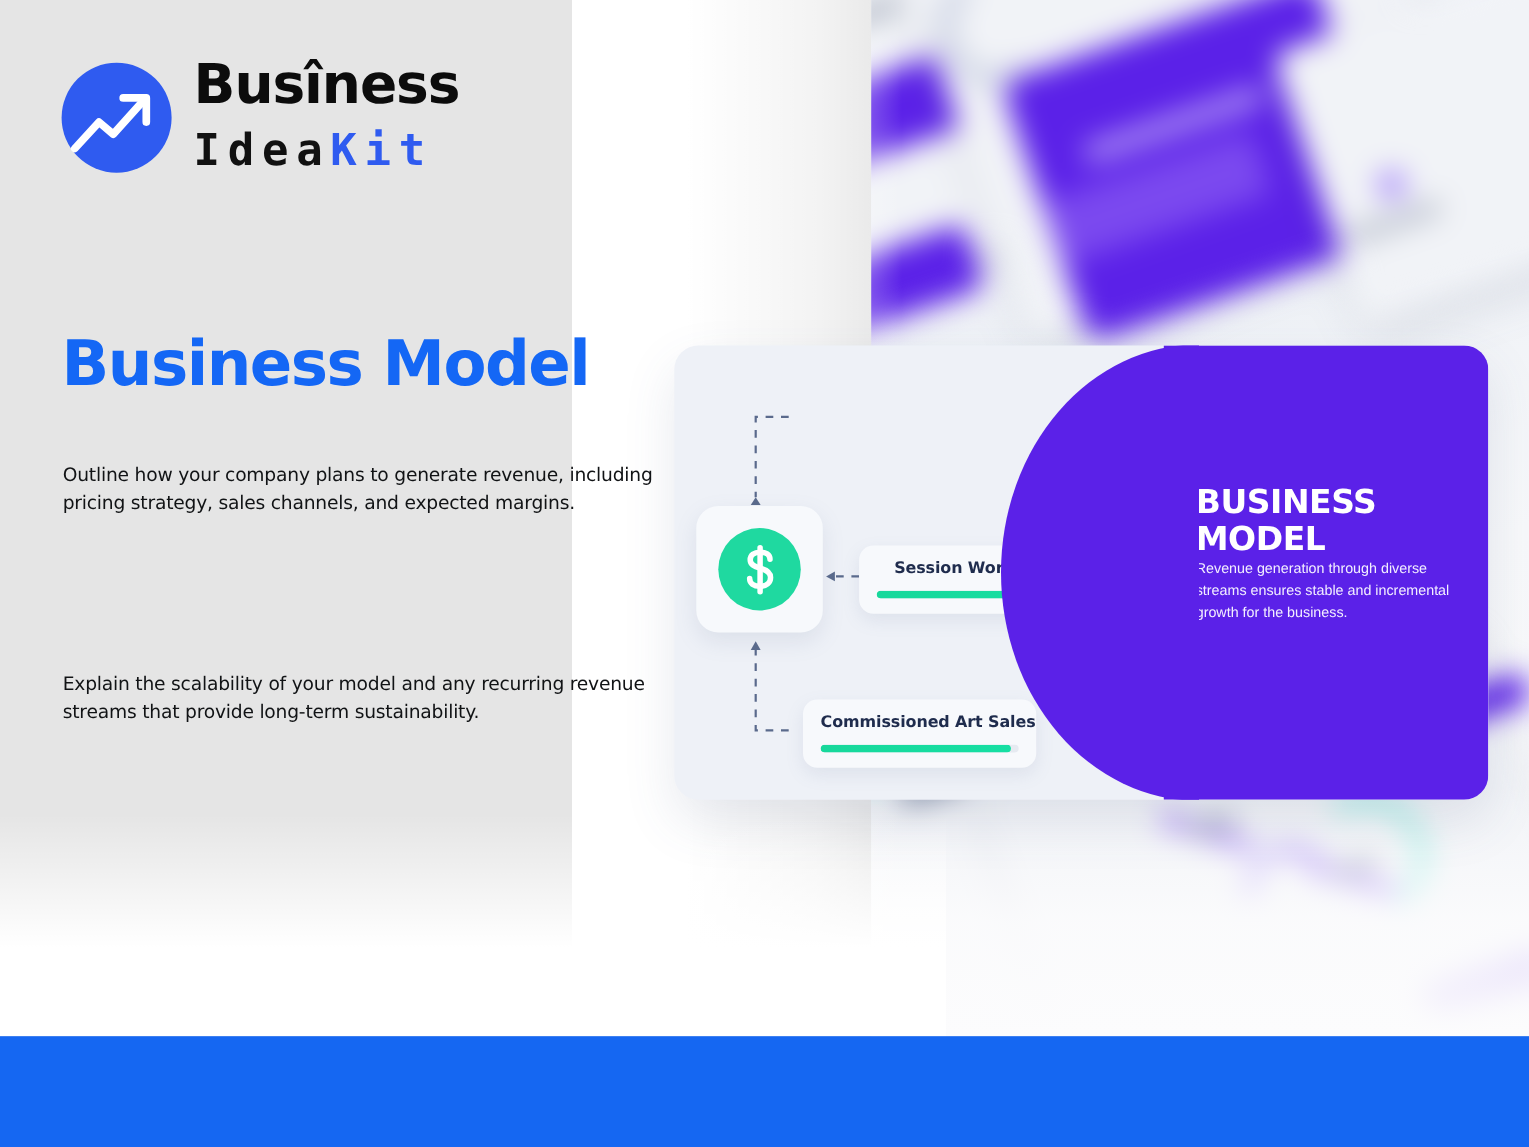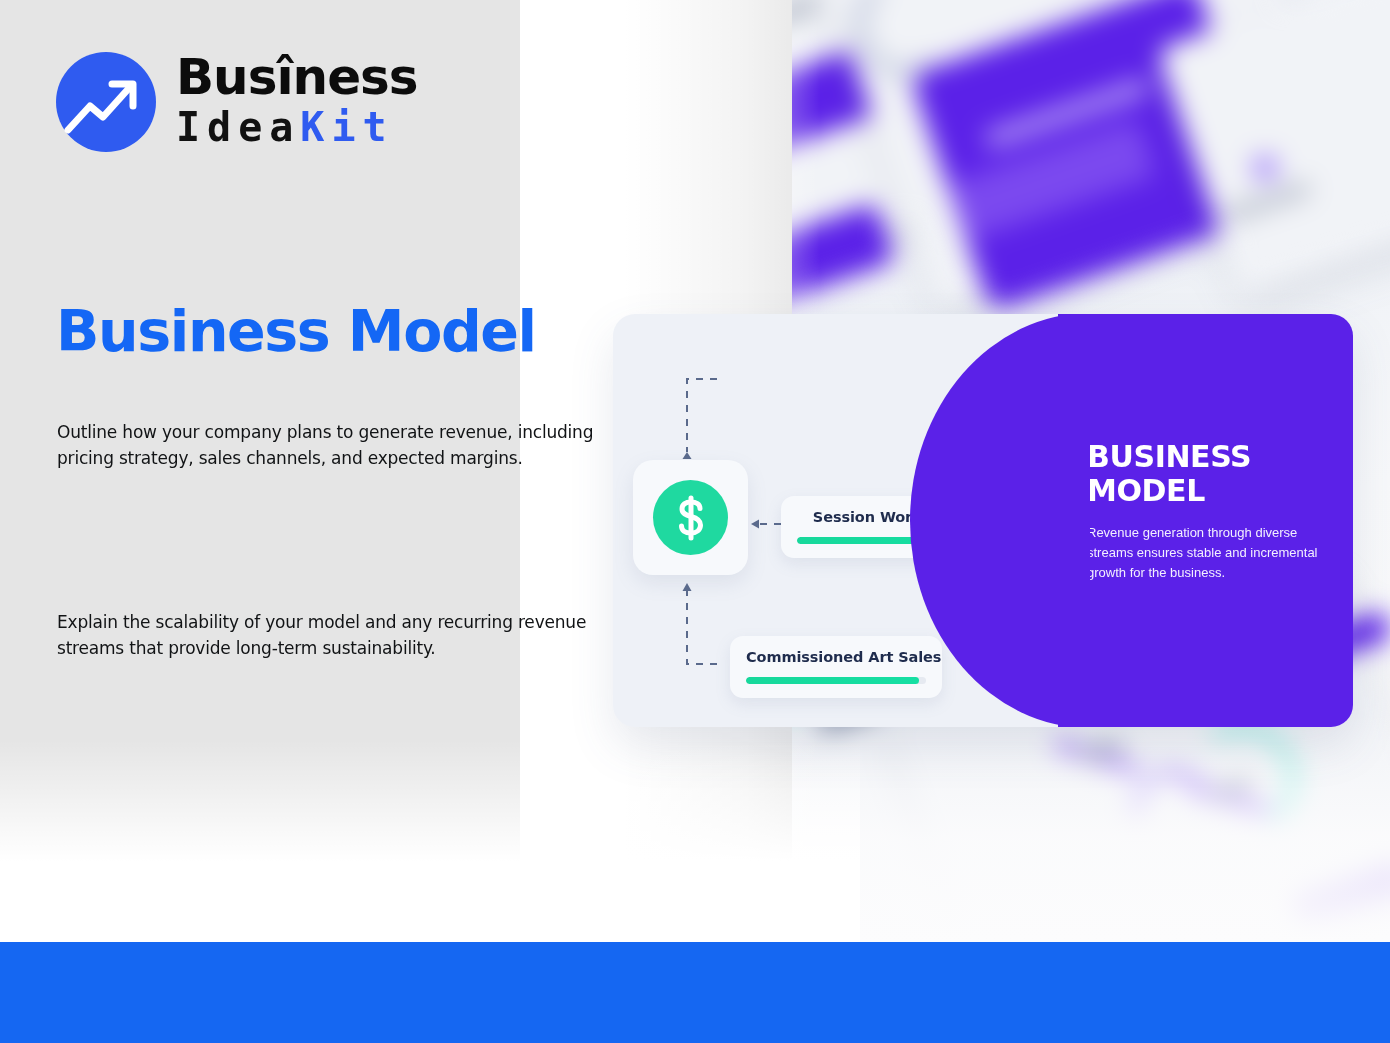--- a/index.html
+++ b/index.html
@@ -76,21 +76,21 @@
   }
 
   
   .logo { position:absolute; left:56px; top:52px; display:flex; align-items:center; }
   .logo-mark { width:100px; height:100px; border-radius:50%; background:#2f5bf0; position:relative; flex:none; }
   .logo-mark svg { position:absolute; inset:0; }
   .logo-words { margin-left:20px; }
   .logo-l1 { font-family:"DejaVu Sans", sans-serif; font-weight:bold; font-size:50px;
              letter-spacing:-1px; color:#0c0c0c; line-height:1; position:relative; }
   .logo-l2 { font-family:"DejaVu Sans Mono", monospace; font-weight:bold; font-size:40px;
-             letter-spacing:7px; color:#111; line-height:1.25; margin-top:0; }
+             letter-spacing:7px; color:#111; line-height:1.25; margin-top:10px; }
   .logo-l2 .kit { color:#2f5bf0; }
 
   
   .page-title {
     position:absolute; left:56px; top:298px;
     font-size:57px; font-weight:bold; letter-spacing:-1.4px; color:#1467f5;
     font-family:"DejaVu Sans", sans-serif;
   }
   .para {
     position:absolute; left:57px; width:540px;
@@ -116,21 +116,21 @@
     background:#5b21e8;
     border-top-left-radius:180px 208px;
     border-bottom-left-radius:180px 208px;
   }
   .panel-inner { position:absolute; right:22px; top:126px; width:244px; }
   .panel-title {
     font-family:"DejaVu Sans", sans-serif; font-weight:bold;
     font-size:30px; line-height:1.12; color:#ffffff; letter-spacing:-.4px;
   }
   .panel-desc {
-    margin-top:16px; font-size:13px; line-height:1.55; color:#f3efff;
+    font-size:13px; line-height:1.55; color:#f3efff;
     font-family:"Liberation Sans", sans-serif;
   }
 
   
   .diagram { position:absolute; left:0; top:0; width:460px; height:413px; }
 
   .node-card {
     position:absolute; background:#f7f9fc; border-radius:13px;
     box-shadow:0 6px 16px rgba(110,125,160,.13);
     padding:13px 16px 14px;

